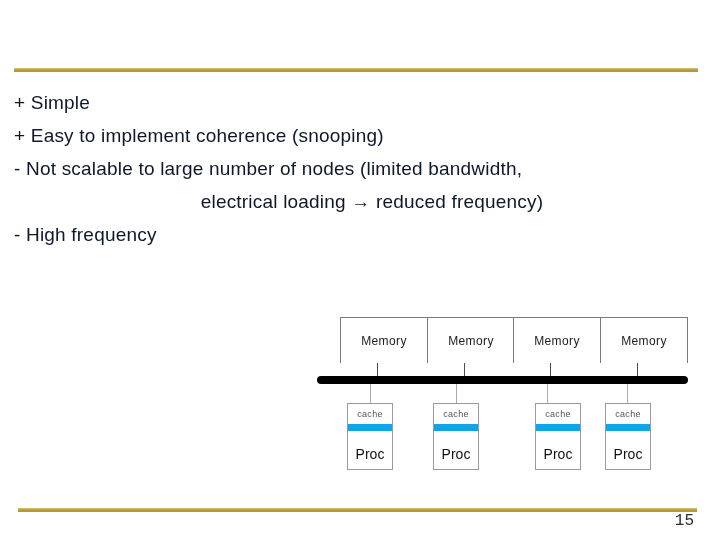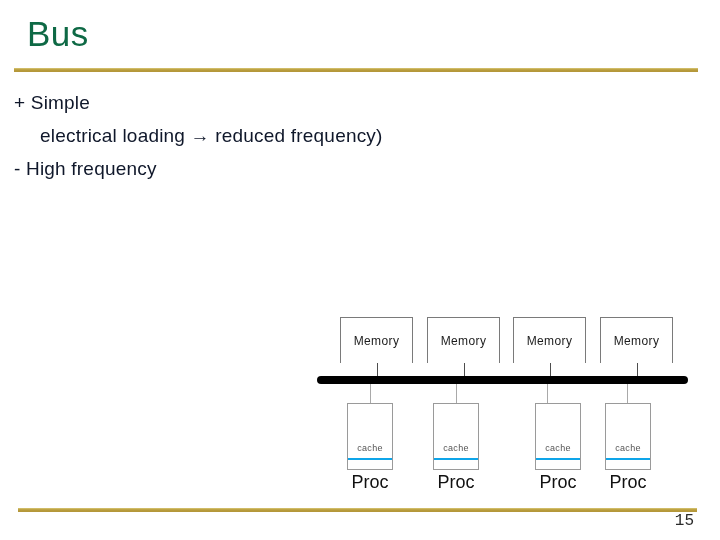--- a/index.html
+++ b/index.html
@@ -36,29 +36,29 @@
     position: absolute;
     left: 14px;
     top: 86px;
     width: 690px;
     font-size: 19px;
     line-height: 33px;
     color: #0f172a;
     letter-spacing: 0.2px;
   }
   .body-line { white-space: nowrap; }
-  .body-line.indent { padding-left: 26px; }
+  .body-line.indent { padding-left: 26px; text-align: center; }
 
   
   #diagram { position: absolute; left: 0; top: 0; width: 720px; height: 540px; }
 
   .memory-box {
     position: absolute;
     top: 317px;
-    width: 73px;
+    width: 88px;
     height: 46px;
     border: 1px solid #7a7a7a;
     border-bottom: none;
     box-sizing: border-box;
     display: flex;
     align-items: center;
     justify-content: center;
     font-size: 12px;
     color: #1c1c1c;
     letter-spacing: 0.4px;
@@ -91,35 +91,34 @@
     position: absolute;
     top: 403px;
     width: 46px;
     height: 67px;
     border: 1px solid #9a9a9a;
     box-sizing: border-box;
     background: #fff;
   }
   .cache-section {
     height: 20px;
-    border-bottom: 2px solid #0ea5e9;
+    border-bottom: 7px solid #0ea5e9;
     display: flex;
     align-items: center;
     justify-content: center;
     font-size: 9px;
     color: #555555;
     letter-spacing: 0.3px;
-    margin-top: 34px;
   }
   .proc-section {
     height: 45px;
     display: flex;
     align-items: center;
     justify-content: center;
-    font-size: 18px;
+    font-size: 14px;
     color: #111111;
   }
 
   
   #footer-rule {
     position: absolute;
     left: 18px;
     top: 508px;
     width: 679px;
     height: 4px;
@@ -132,25 +131,26 @@
     font-family: Liberation Mono, monospace;
     font-size: 16px;
     color: #2a2a2a;
   }
 </style>
 </head>
 <body>
 
 <div id="slide">
 
-  <div id="title">Bus</div>
   <div id="title-rule"></div>
 
   <div id="body-text">
     <div class="body-line">+ Simple</div>
+    <div class="body-line">+ Easy to implement coherence (snooping)</div>
+    <div class="body-line">- Not scalable to large number of nodes (limited bandwidth,</div>
     <div class="body-line indent">electrical loading → reduced frequency)</div>
     <div class="body-line">- High frequency</div>
   </div>
 
   <div id="diagram">
 
     <div class="memory-box" style="left:340px">
       <span>Memory</span>
     </div>
     <div class="memory-box" style="left:427px">

